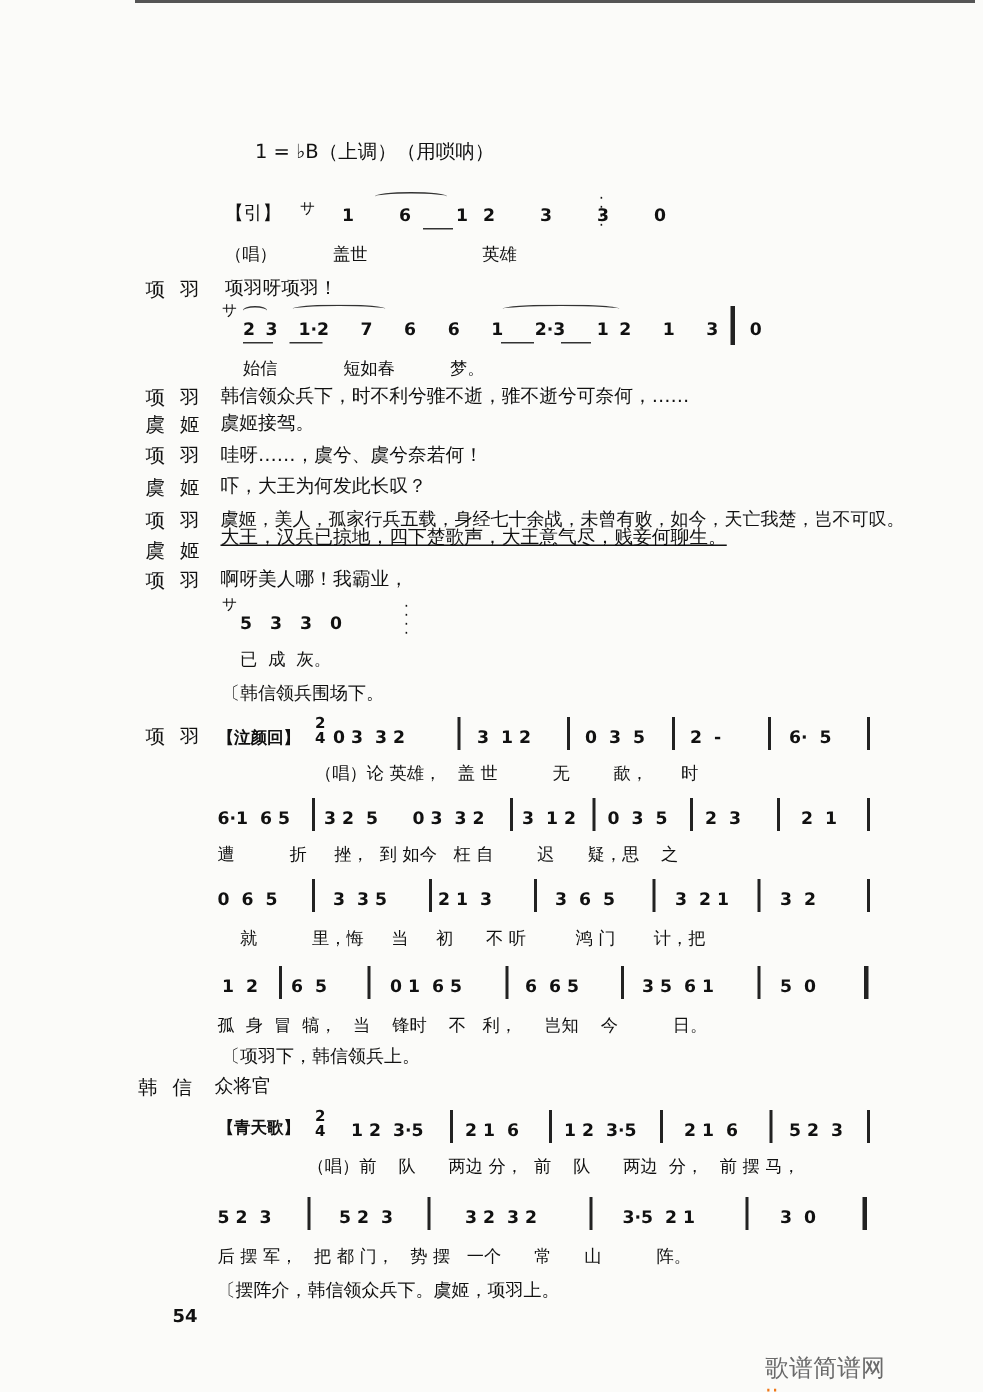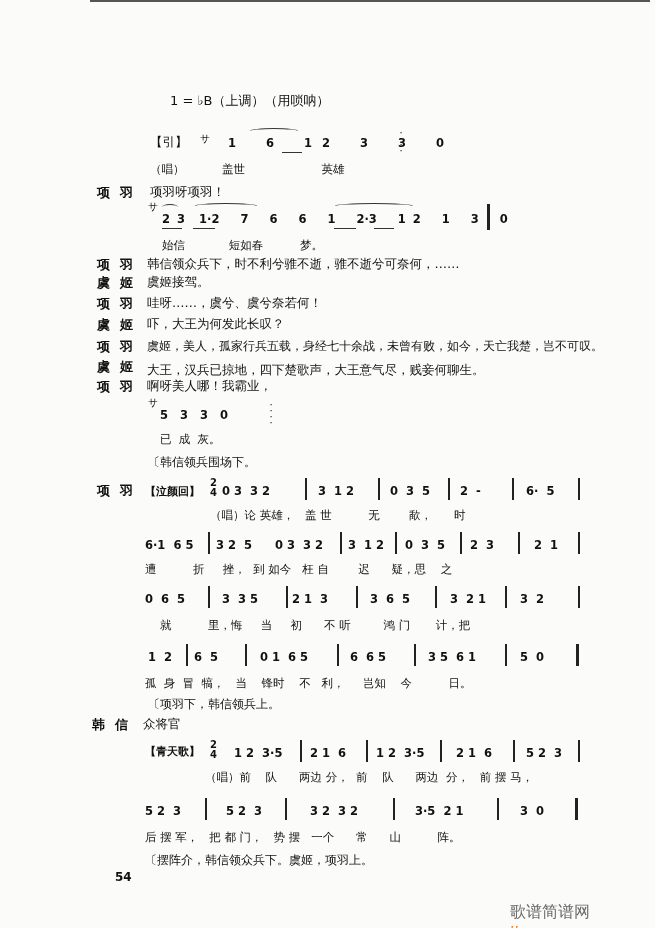--- a/index.html
+++ b/index.html
@@ -5,21 +5,21 @@
   html, body { margin: 0; padding: 0; }
   body {
     width: 655px; height: 928px; position: relative; overflow: hidden;
     background: #fbfbf9;
     font-family: "DejaVu Sans", sans-serif;
     color: #111;
   }
   .topline { position: absolute; left: 90px; top: 0; width: 560px; height: 2px; background: #555; }
   .abs { position: absolute; white-space: nowrap; }
   .key { font-size: 13px; }
-  .speaker { font-weight: bold; font-size: 13px; letter-spacing: 10px; }
+  .speaker { font-weight: normal; font-size: 13px; letter-spacing: 10px; }
   .dialog { font-size: 12.5px; }
   .stage { font-size: 12px; }
   .num { font-family: "DejaVu Sans", sans-serif; font-weight: bold; font-size: 11.5px; }
   .lyric { font-size: 11.5px; }
   .bar { position: absolute; width: 1.5px; background: #222; }
   .dbar { position: absolute; width: 3px; background: #222; }
   .dots { position: absolute; font-size: 10px; line-height: 6px; width: 6px; text-align: center; }
   .slur { position: absolute; border-top: 1.2px solid #333; border-radius: 50% 50% 0 0; height: 5px; }
   .ul { position: absolute; height: 1px; background: #333; }
   .timesig { position: absolute; font-weight: bold; font-size: 10px; line-height: 10px; text-align: center; }
@@ -62,21 +62,21 @@
 <div class="abs dialog" style="left:147px; top:256px;">韩信领众兵下，时不利兮骓不逝，骓不逝兮可奈何，……</div>
 <div class="abs speaker" style="left:97px; top:274px;">虞姬</div>
 <div class="abs dialog" style="left:147px; top:274px;">虞姬接驾。</div>
 <div class="abs speaker" style="left:97px; top:295px;">项羽</div>
 <div class="abs dialog" style="left:147px; top:295px;">哇呀……，虞兮、虞兮奈若何！</div>
 <div class="abs speaker" style="left:97px; top:316px;">虞姬</div>
 <div class="abs dialog" style="left:147px; top:316px;">吓，大王为何发此长叹？</div>
 <div class="abs speaker" style="left:97px; top:338px;">项羽</div>
 <div class="abs dialog" style="left:147px; top:338px; font-size:12px;">虞姬，美人，孤家行兵五载，身经七十余战，未曾有败，如今，天亡我楚，岂不可叹。</div>
 <div class="abs speaker" style="left:97px; top:358px;">虞姬</div>
-<div class="abs dialog" style="left:147px; top:362px;">大王，汉兵已掠地，四下楚歌声，大王意气尽，贱妾何聊生。</div>
+<div class="abs dialog" style="left:147px; top:350px;text-decoration:underline;">大王，汉兵已掠地，四下楚歌声，大王意气尽，贱妾何聊生。</div>
 <div class="abs speaker" style="left:97px; top:378px;">项羽</div>
 <div class="abs dialog" style="left:147px; top:378px;">啊呀美人哪！我霸业，</div>
 
 <div class="abs dialog" style="left:148px; top:396px; font-size:10px;">サ</div>
 <div class="abs num" style="left:160px; top:408px; white-space:pre;">5   3   3   0</div>
 <div class="dots" style="left:268px; top:402px;">·<br>·<br>·<br>·</div>
 <div class="abs lyric" style="left:160px; top:432px; white-space:pre;">已  成  灰。</div>
 <div class="abs stage" style="left:148px; top:454px;">〔韩信领兵围场下。</div>
 
 <div class="abs speaker" style="left:97px; top:482px;">项羽</div>

